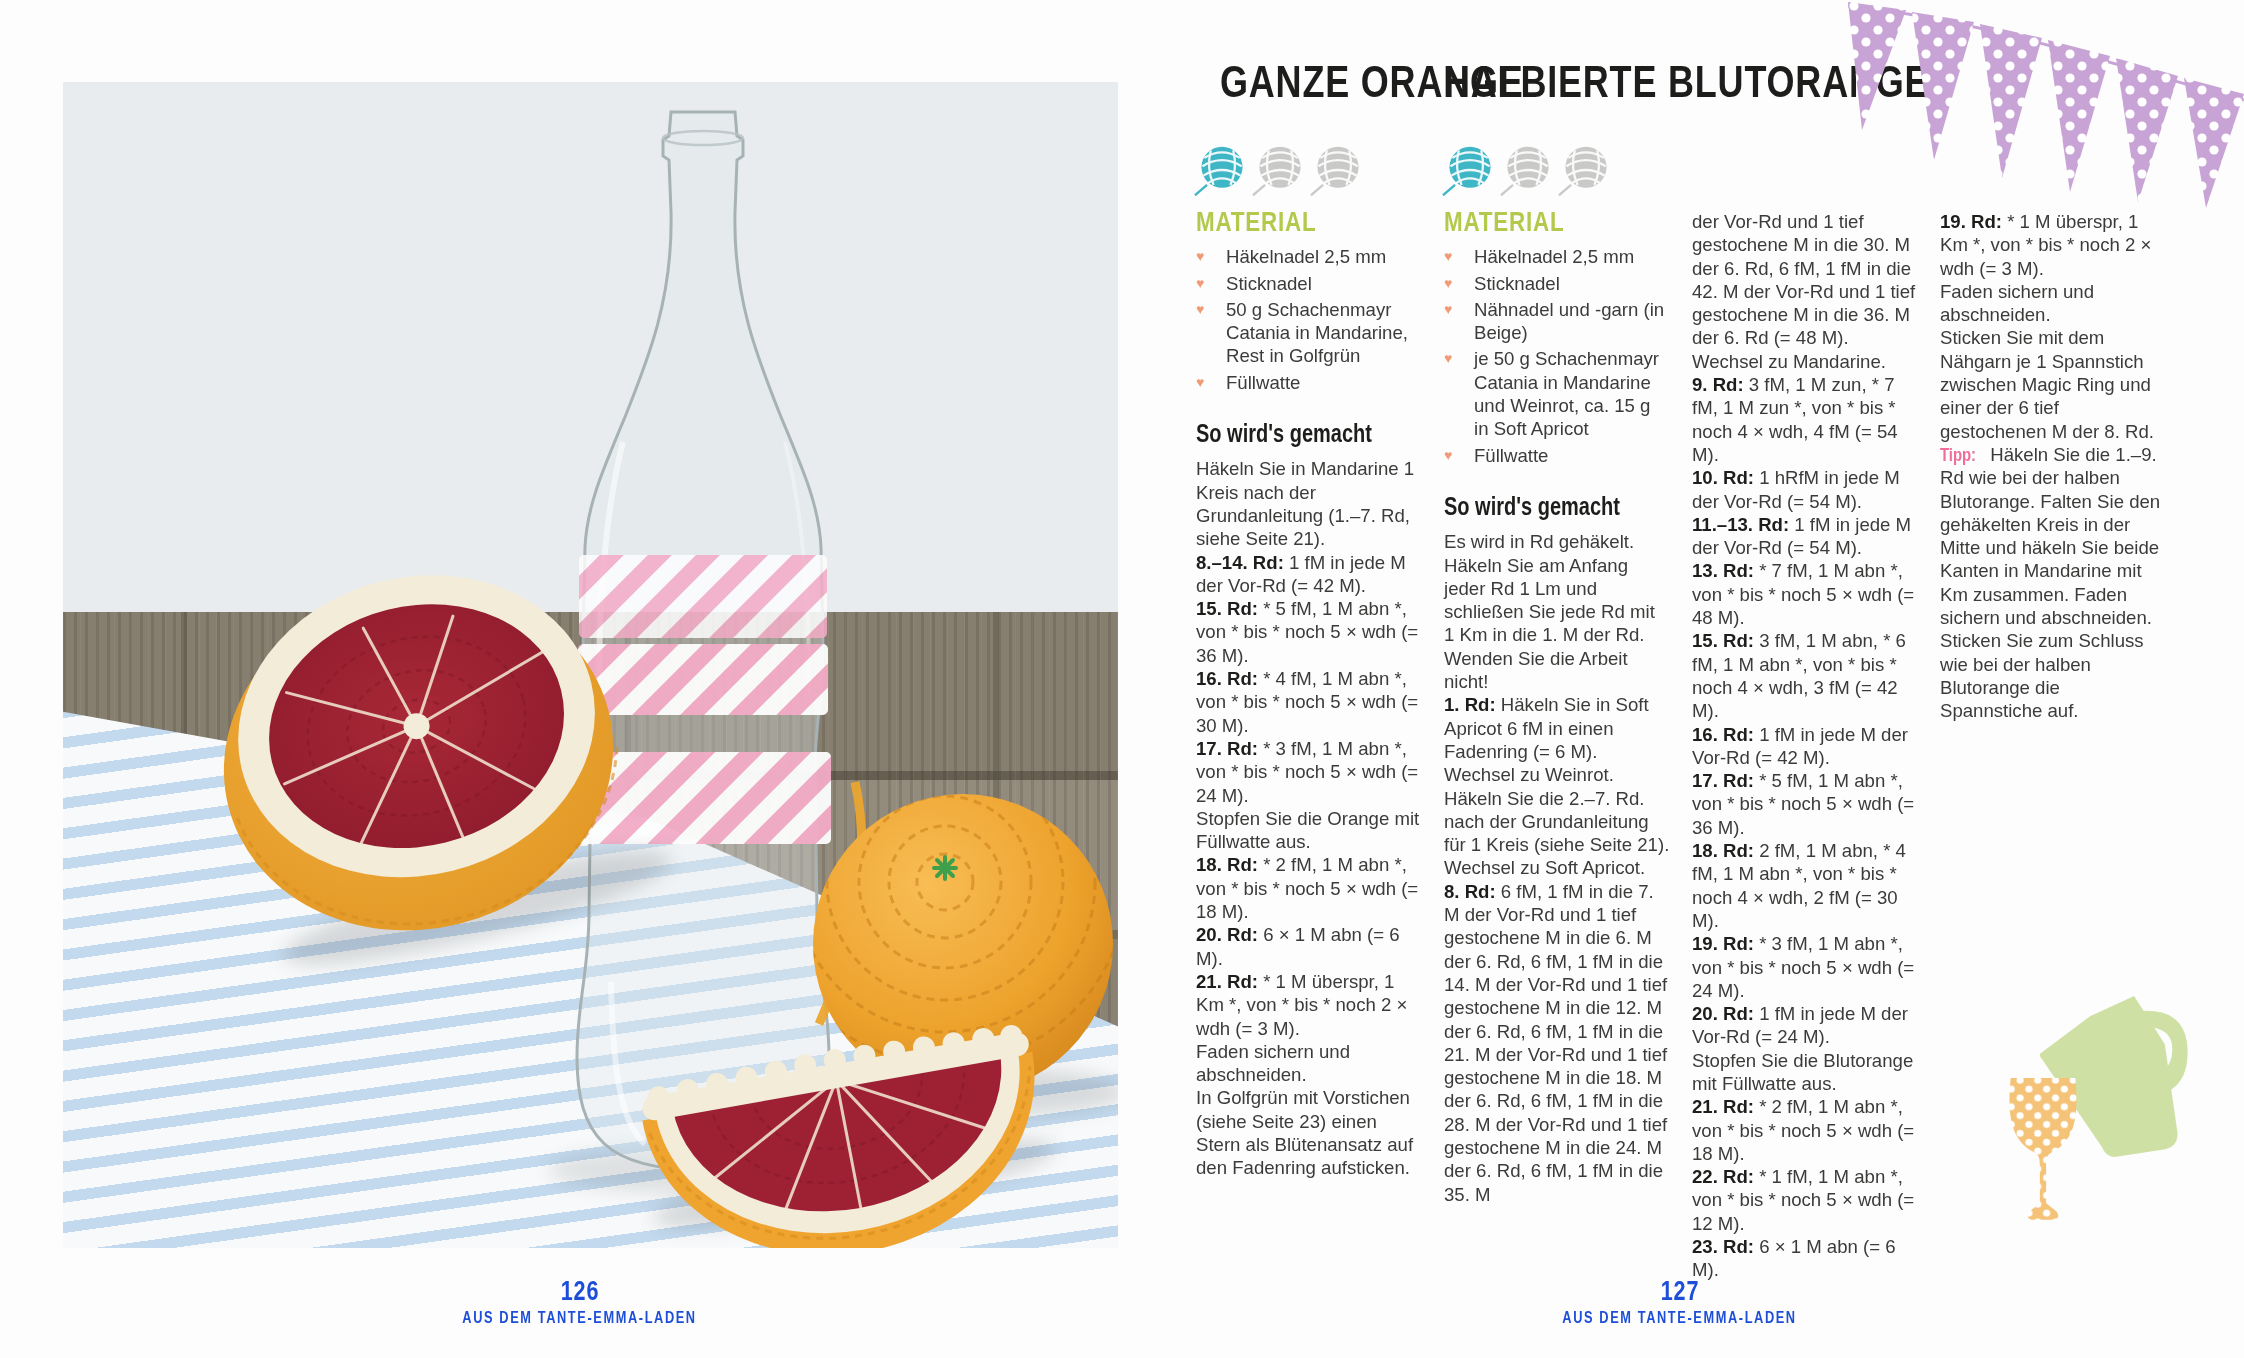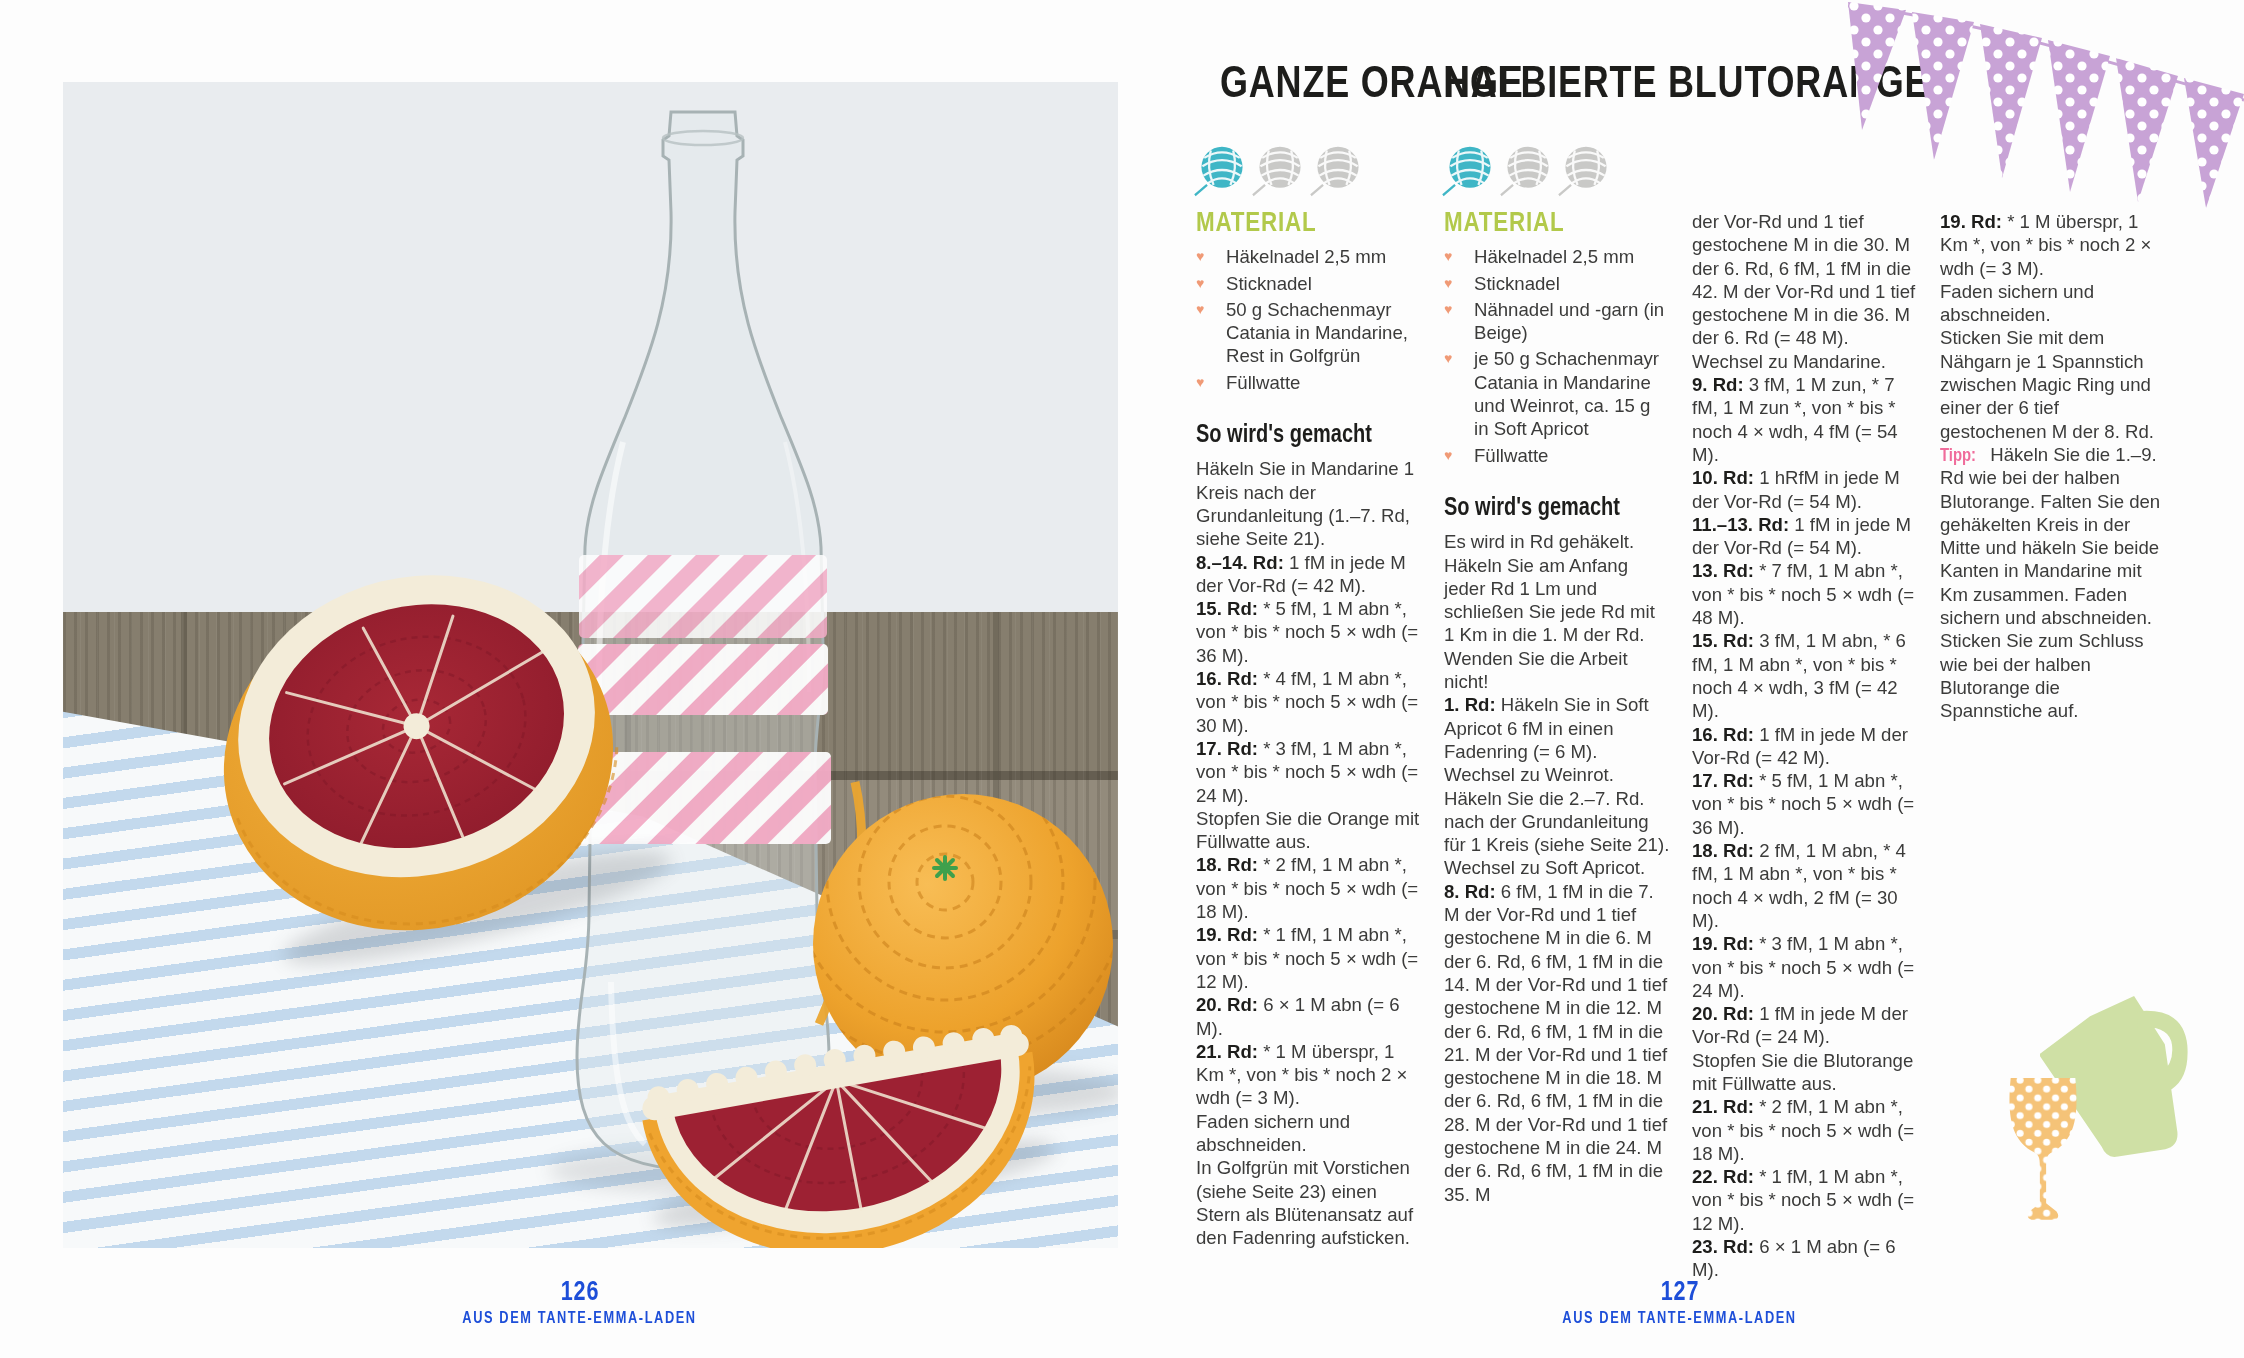--- a/index.html
+++ b/index.html
@@ -242,21 +242,20 @@
         <span class="bt">Füllwatte</span>
       </div>
       <div class="blk-sh"><span class="cond">So wird's gemacht</span></div>
       <p class="blk-p">Häkeln Sie in Mandarine 1 Kreis nach der Grundanleitung (1.–7. Rd, siehe Seite 21).</p>
       <p class="blk-r sp"><b>8.–14. Rd:</b> 1 fM in jede M der Vor-Rd (= 42 M).</p>
       <p class="blk-r"><b>15. Rd:</b> * 5 fM, 1 M abn *, von * bis * noch 5 × wdh (= 36 M).</p>
       <p class="blk-r"><b>16. Rd:</b> * 4 fM, 1 M abn *, von * bis * noch 5 × wdh (= 30 M).</p>
       <p class="blk-r"><b>17. Rd:</b> * 3 fM, 1 M abn *, von * bis * noch 5 × wdh (= 24 M).</p>
       <p class="blk-p">Stopfen Sie die Orange mit Füllwatte aus.</p>
       <p class="blk-r sp"><b>18. Rd:</b> * 2 fM, 1 M abn *, von * bis * noch 5 × wdh (= 18 M).</p>
-      <p class="blk-r"><b>19. Rd:</b> * 1 fM, 1 M abn *, von * bis * noch 5 × wdh (= 12 M).</p>
       <p class="blk-r"><b>20. Rd:</b> 6 × 1 M abn (= 6 M).</p>
       <p class="blk-r"><b>21. Rd:</b> * 1 M überspr, 1 Km *, von * bis * noch 2 × wdh (= 3 M).</p>
       <p class="blk-p">Faden sichern und abschneiden.</p>
       <p class="blk-p">In Golfgrün mit Vorstichen (siehe Seite 23) einen Stern als Blütenansatz auf den Fadenring aufsticken.</p>
     </div>
   <div class="col" style="left:1444px;" id="col1">
       <div class="blk-mh"><span class="cond">MATERIAL</span></div>
       <div class="blk-bul">
         <span class="heart">♥</span>
         <span class="bt">Häkelnadel 2,5 mm</span>

